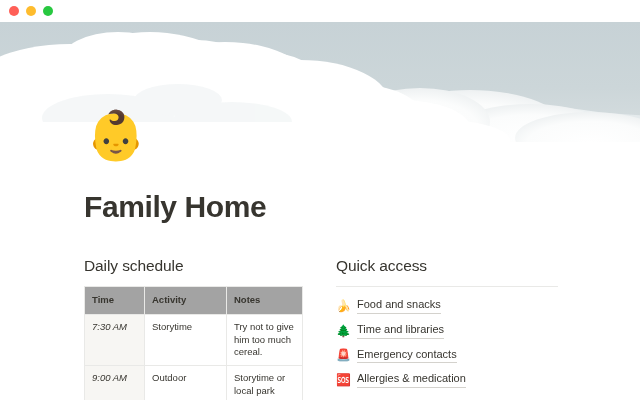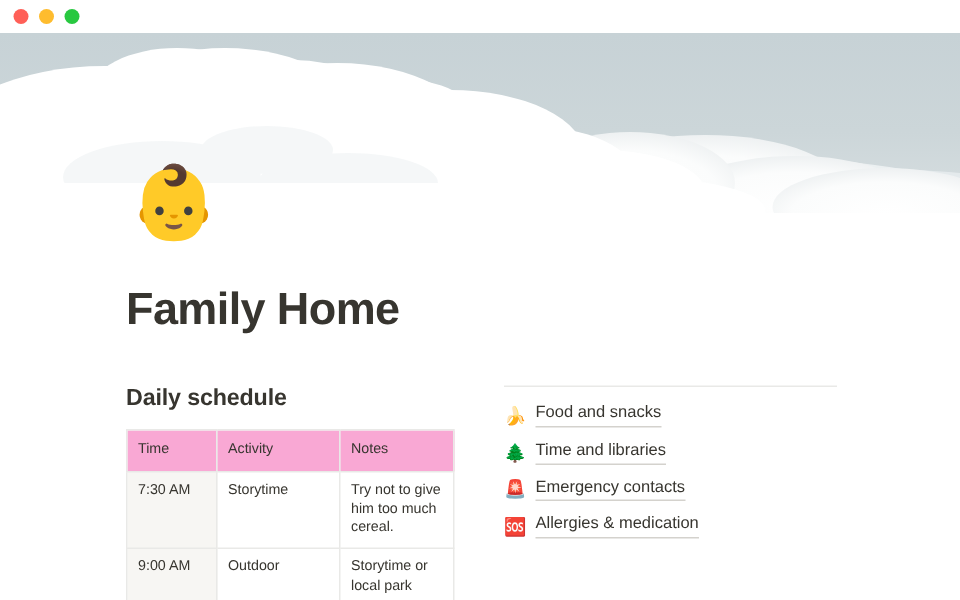--- a/index.html
+++ b/index.html
@@ -75,21 +75,21 @@
     margin-top: 34px;
     padding-left: 84px;
     padding-right: 60px;
     gap: 38px;
   }
   .col-left  { width: 214px; flex: 0 0 214px; }
   .col-right { width: 224px; flex: 0 0 224px; }
 
   .section-head {
     font-size: 15.5px;
-    font-weight: bold;
+    font-weight: normal;
     color: #37352f;
     letter-spacing: -0.1px;
     margin-bottom: 11px;
   }
 
   
   table.schedule {
     border-collapse: collapse;
     width: 213px;
     table-layout: fixed;
@@ -99,27 +99,27 @@
   table.schedule th,
   table.schedule td {
     border: 1px solid #e9e9e7;
     padding: 6px 7px;
     text-align: left;
     vertical-align: top;
     line-height: 1.35;
     font-weight: normal;
   }
   table.schedule thead th {
-    background: #f9a8d4;
-    font-weight: normal;
+    background: #a3a3a3;
+    font-weight: bold;
     font-size: 9.5px;
     color: #37352f;
     padding-top: 7px; padding-bottom: 7px;
   }
-  table.schedule tbody td:first-child { background: #f7f6f3; }
+  table.schedule tbody td:first-child { background: #f7f6f3; font-style: italic; }
   .c-time { width: 60px; }
   .c-act  { width: 82px; }
   .c-note { width: 76px; }
 
   
   .qa-divider {
     height: 1px;
     background: #e9e9e7;
     width: 222px;
     margin: 0 0 11px 0;
@@ -240,20 +240,21 @@
             <tr>
               <td class="c-time">9:00 AM</td>
               <td class="c-act">Outdoor</td>
               <td class="c-note">Storytime or local park</td>
             </tr>
           </tbody>
         </table>
       </div>
 
       <div class="col-right">
+        <div class="section-head">Quick access</div>
         <div class="qa-divider"></div>
 
         <ul class="qa-list">
           <li class="qa-item">
             <span class="qa-emoji">🍌</span>
             <span class="qa-label">Food and snacks</span>
           </li>
           <li class="qa-item">
             <span class="qa-emoji">🌲</span>
             <span class="qa-label">Time and libraries</span>

